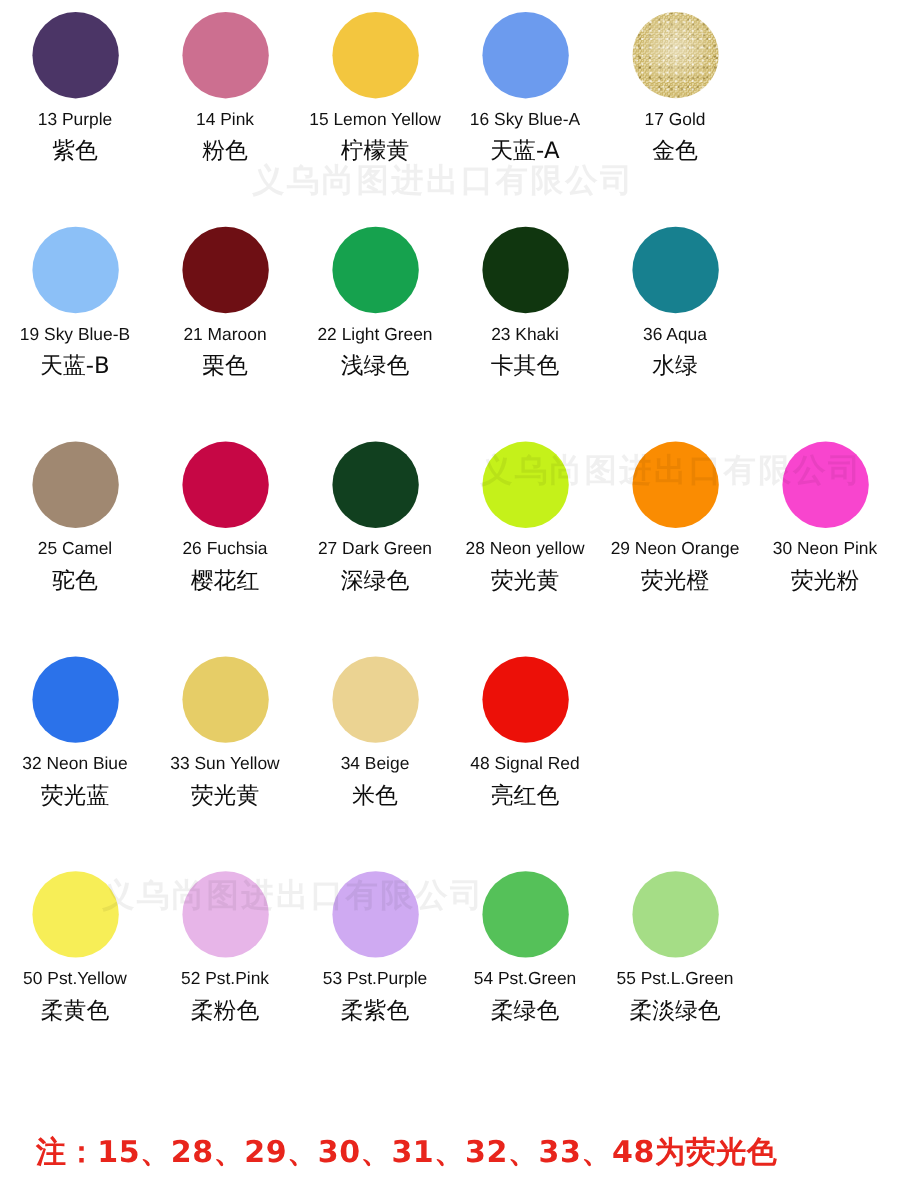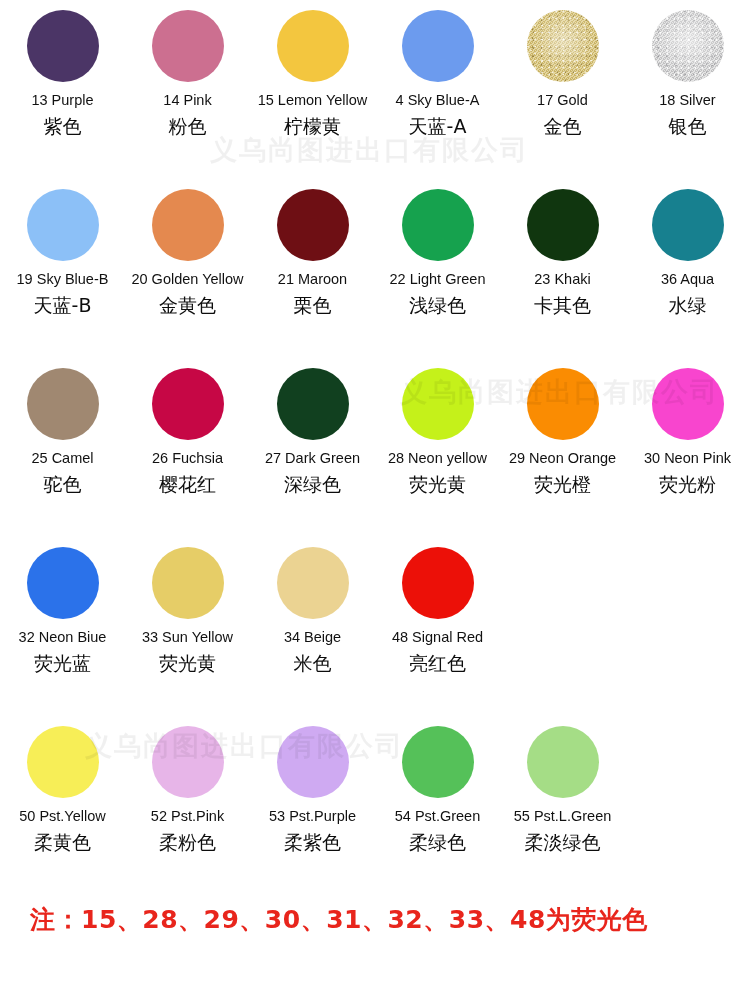--- a/index.html
+++ b/index.html
@@ -141,46 +141,36 @@
         <div class="label-en">14 Pink</div>
         <div class="label-cn">粉色</div>
       </div>
       <div class="cell">
         <div class="swatch" style="background-color: rgb(243, 198, 63);"></div>
         <div class="label-en">15 Lemon Yellow</div>
         <div class="label-cn">柠檬黄</div>
       </div>
       <div class="cell">
         <div class="swatch" style="background-color: rgb(108, 155, 238);"></div>
-        <div class="label-en">4 Sky Blue-A</div>
+        <div class="label-en">16 Sky Blue-A</div>
         <div class="label-cn">天蓝-A</div>
       </div>
       <div class="cell">
         <div class="swatch metal-gold"></div>
         <div class="label-en">17 Gold</div>
         <div class="label-cn">金色</div>
       </div>
-      <div class="cell">
-        <div class="swatch metal-silver"></div>
-        <div class="label-en">18 Silver</div>
-        <div class="label-cn">银色</div>
-      </div>
     </div>
     <div class="row">
       <div class="cell">
         <div class="swatch" style="background-color: rgb(140, 192, 247);"></div>
         <div class="label-en">19 Sky Blue-B</div>
         <div class="label-cn">天蓝-B</div>
       </div>
       <div class="cell">
-        <div class="swatch" style="background-color: rgb(228, 137, 79);"></div>
-        <div class="label-en">20 Golden Yellow</div>
-        <div class="label-cn">金黄色</div>
-      </div>
-      <div class="cell">
         <div class="swatch" style="background-color: rgb(110, 15, 20);"></div>
         <div class="label-en">21 Maroon</div>
         <div class="label-cn">栗色</div>
       </div>
       <div class="cell">
         <div class="swatch" style="background-color: rgb(22, 162, 78);"></div>
         <div class="label-en">22 Light Green</div>
         <div class="label-cn">浅绿色</div>
       </div>
       <div class="cell">
@@ -271,13 +261,13 @@
         <div class="label-cn">柔绿色</div>
       </div>
       <div class="cell">
         <div class="swatch" style="background-color: rgb(165, 221, 134);"></div>
         <div class="label-en">55 Pst.L.Green</div>
         <div class="label-cn">柔淡绿色</div>
       </div>
     </div>
   </div>
 
-<div class="note" style="color: rgb(232, 37, 28);">注：15、28、29、30、31、32、33、48为荧光色</div>
+<div class="note" style="color: rgb(232, 37, 28); margin-top: 40px;">注：15、28、29、30、31、32、33、48为荧光色</div>
 
 </body></html>

